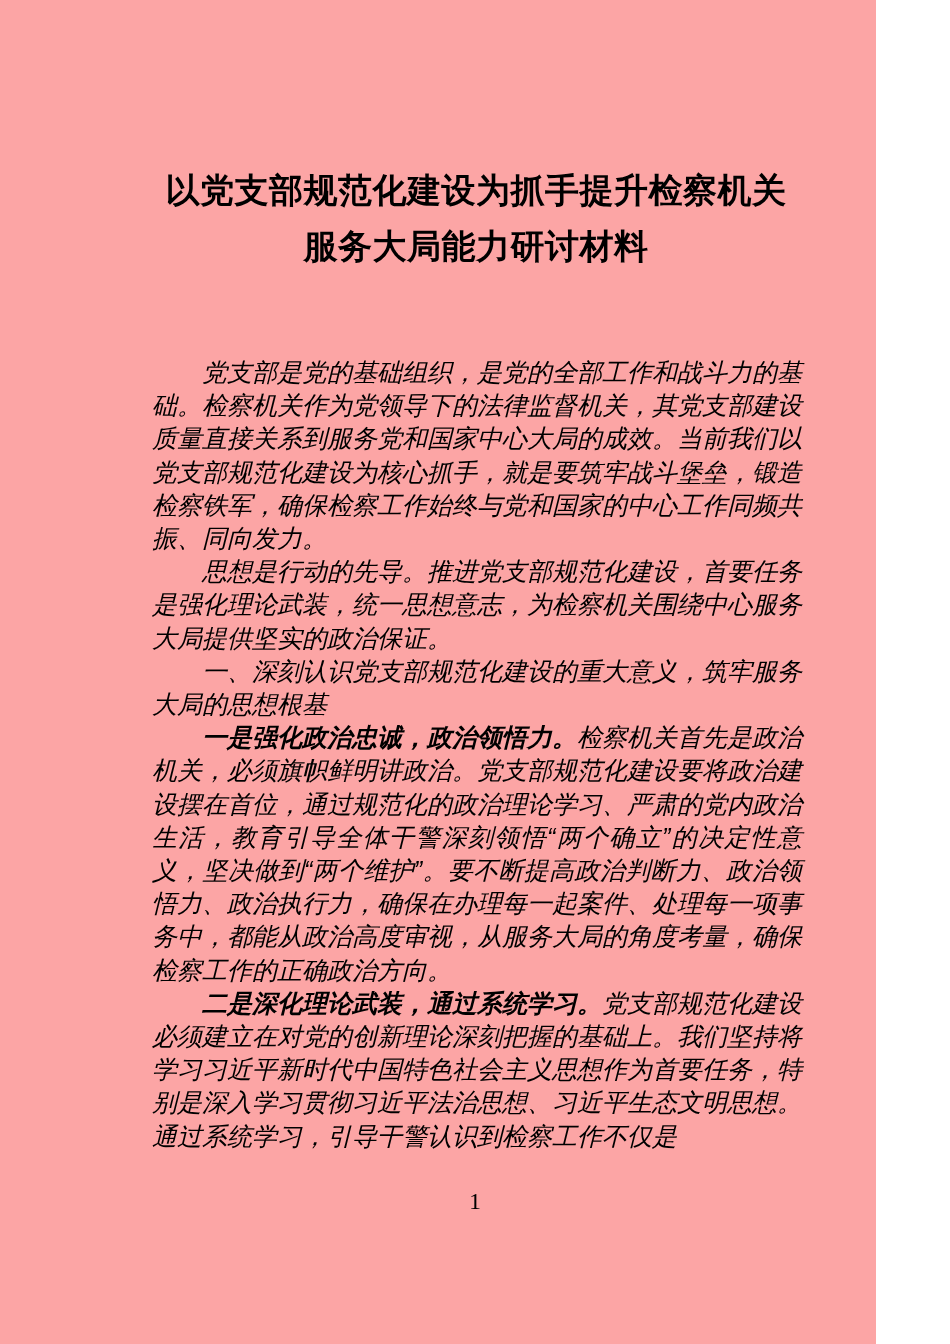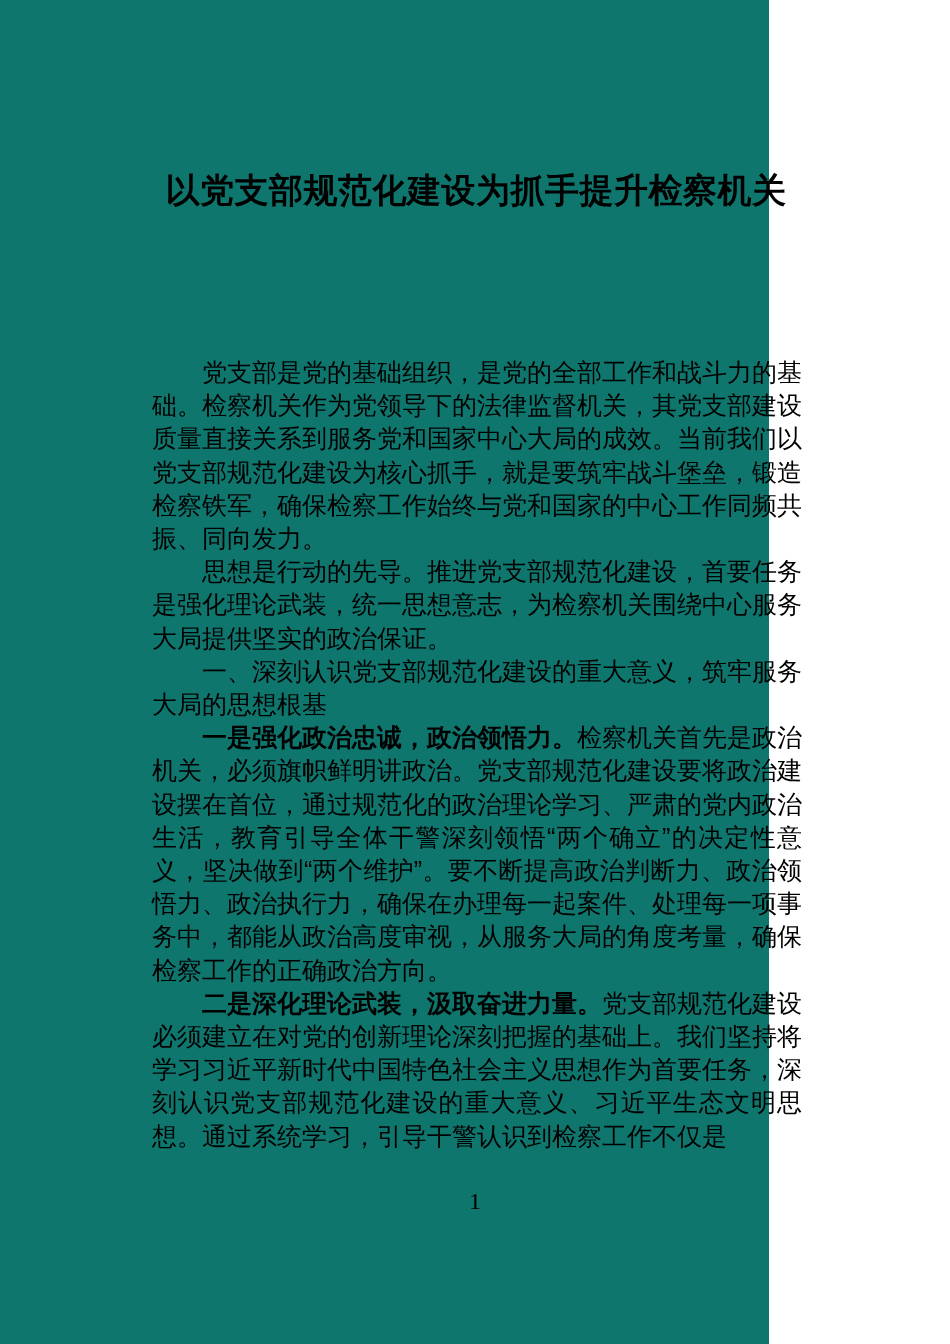--- a/index.html
+++ b/index.html
@@ -13,23 +13,23 @@
     position: relative;
     font-family: "Liberation Sans", "DejaVu Sans", sans-serif;
     color: #000000;
     overflow: hidden;
   }
 
   .page {
     position: absolute;
     left: 0;
     top: 0;
-    width: 769px;
+    width: 876px;
     height: 1344px;
-    background: #0f766e;
+    background: #fca5a5;
   }
 
   .doc-title {
     position: absolute;
     left: 152px;
     top: 162px;
     width: 648px;
     text-align: center;
     font-size: 34px;
     font-weight: bold;
@@ -55,20 +55,21 @@
     line-height: 33.2px;
     text-align: justify;
     text-justify: inter-character;
     text-align-last: left;
     letter-spacing: 0px;
     word-break: break-all;
     font-weight: normal;
   }
   p.para.indent {
     text-indent: 50px;
+    font-style: italic;
   }
   p.para b.lead {
     font-weight: bold;
   }
 
   .page-number {
     position: absolute;
     left: 0;
     top: 1186px;
     width: 950px;
@@ -79,31 +80,32 @@
     color: #000000;
   }
 </style>
 </head>
 <body>
 
 <div class="page">
 
   <div class="doc-title">
     <span class="tline">以党支部规范化建设为抓手提升检察机关</span>
+    <span class="tline">服务大局能力研讨材料</span>
   </div>
 
   <div class="body-block">
 
     <p class="para indent"><span>党支部是党的基础组织，是党的全部工作和战斗力的基础。检察机关作为党领导下的法律监督机关，其党支部建设质量直接关系到服务党和国家中心大局的成效。当前我们以党支部规范化建设为核心抓手，就是要筑牢战斗堡垒，锻造检察铁军，确保检察工作始终与党和国家的中心工作同频共振、同向发力。</span></p>
 
     <p class="para indent"><span>思想是行动的先导。推进党支部规范化建设，首要任务是强化理论武装，统一思想意志，为检察机关围绕中心服务大局提供坚实的政治保证。</span></p>
 
     <p class="para indent"><span>一、深刻认识党支部规范化建设的重大意义，筑牢服务大局的思想根基</span></p>
 
     <p class="para indent"><b class="lead">一是强化政治忠诚，政治领悟力。</b><span>检察机关首先是政治机关，必须旗帜鲜明讲政治。党支部规范化建设要将政治建设摆在首位，通过规范化的政治理论学习、严肃的党内政治生活，教育引导全体干警深刻领悟“两个确立”的决定性意义，坚决做到“两个维护”。要不断提高政治判断力、政治领悟力、政治执行力，确保在办理每一起案件、处理每一项事务中，都能从政治高度审视，从服务大局的角度考量，确保检察工作的正确政治方向。</span></p>
 
-    <p class="para indent"><b class="lead">二是深化理论武装，汲取奋进力量。</b><span>党支部规范化建设必须建立在对党的创新理论深刻把握的基础上。我们坚持将学习习近平新时代中国特色社会主义思想作为首要任务，深刻认识党支部规范化建设的重大意义、习近平生态文明思想。通过系统学习，引导干警认识到检察工作不仅是</span></p>
+    <p class="para indent"><b class="lead">二是深化理论武装，通过系统学习。</b><span>党支部规范化建设必须建立在对党的创新理论深刻把握的基础上。我们坚持将学习习近平新时代中国特色社会主义思想作为首要任务，特别是深入学习贯彻习近平法治思想、习近平生态文明思想。通过系统学习，引导干警认识到检察工作不仅是</span></p>
 
   </div>
 
   <div class="page-number">1</div>
 
 </div>
 
 </body></html>

